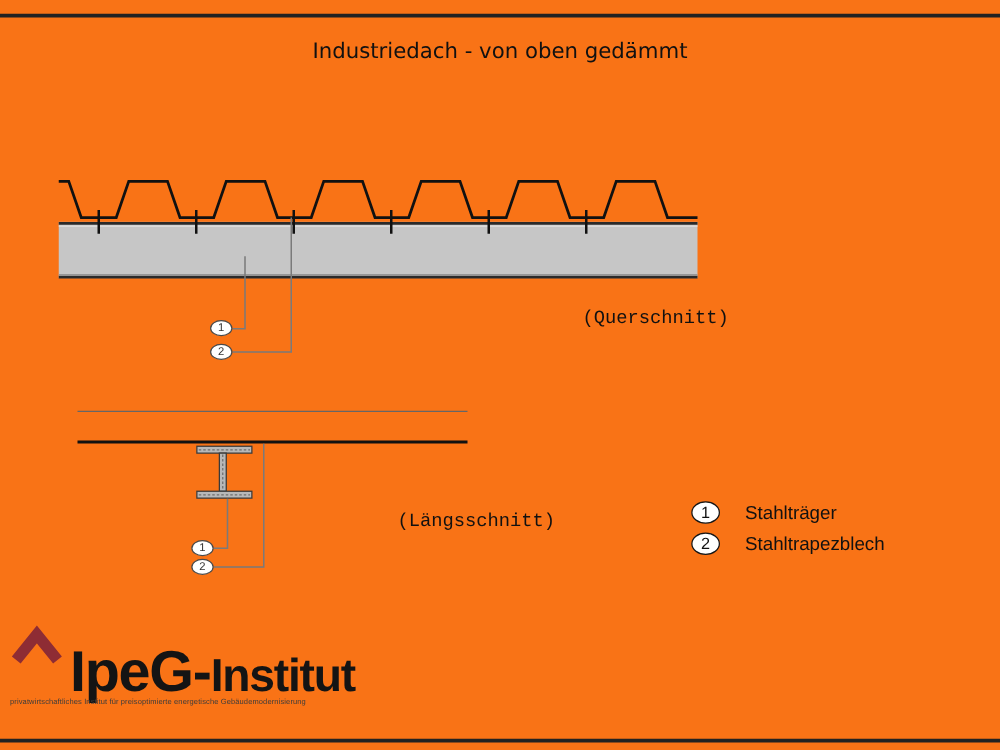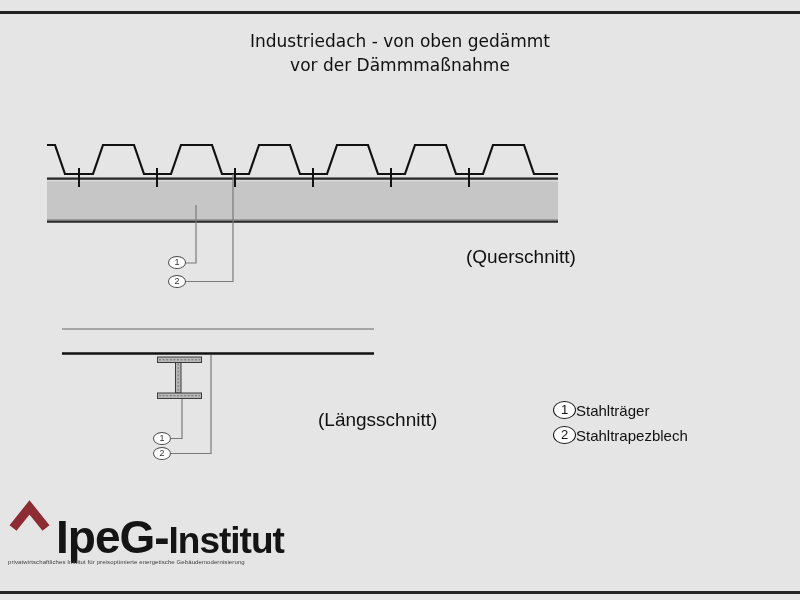--- a/index.html
+++ b/index.html
@@ -1,55 +1,54 @@
 <!DOCTYPE html>
 <html><head>
 <meta charset="utf-8">
 <style>
   html,body{margin:0;padding:0;background:#fff;}
-  .page{position:relative;width:800px;height:600px;background:#e5e5e5;overflow:hidden;
+  .page{position:relative;width:800px;height:600px;background:#f97316;overflow:hidden;
         font-family:"Liberation Sans",sans-serif;color:#1a1a1a;}
   .rule{position:absolute;left:0;width:800px;height:3px;background:#222;}
   .rule-top{top:11px;}
   .rule-bottom{top:591px;}
   .title{position:absolute;top:29px;left:0;width:800px;text-align:center;
          font-family:"DejaVu Sans",sans-serif;font-size:17px;line-height:24px;color:#111;}
   .svgwrap{position:absolute;left:0;top:0;width:800px;height:600px;}
-  .seclabel{position:absolute;font-size:19px;color:#111;font-family:Liberation Sans, sans-serif;}
+  .seclabel{position:absolute;font-size:15px;color:#111;font-family:Liberation Mono, monospace;}
   .lbl-quer{left:466px;top:246px;}
   .lbl-laengs{left:318px;top:409px;}
   .callout{position:absolute;box-sizing:border-box;width:18px;height:13px;border:1px solid #4a4a4a;
            border-radius:50%;background:#fff;font-size:9px;line-height:11px;text-align:center;
            color:#333;font-family:"Liberation Sans",sans-serif;}
   .co-q1{left:168px;top:256px;}
   .co-q2{left:168px;top:275px;}
   .co-l1{left:153px;top:432px;}
   .co-l2{left:153px;top:447px;}
   .legend{position:absolute;left:553px;top:401px;}
   .legend-row{display:flex;align-items:center;height:18px;margin-bottom:7px;}
   .legend-circle{box-sizing:border-box;width:23px;height:18px;border:1.6px solid #161616;border-radius:50%;
                  background:#fff;font-size:13px;line-height:15px;text-align:center;color:#111;flex:0 0 auto;}
-  .legend-label{margin-left:0;font-size:15px;color:#111;white-space:nowrap;}
+  .legend-label{margin-left:20px;font-size:15px;color:#111;white-space:nowrap;}
   .brand{position:absolute;left:11px;top:514px;display:flex;align-items:baseline;
          font-weight:bold;color:#141414;letter-spacing:-1px;line-height:1;margin-left:45px;}
   .brand-main{font-size:46px;}
   .brand-sub{font-size:37px;text-align:right;}
   .tagline{position:absolute;left:8px;top:559px;font-size:6px;letter-spacing:0.1px;color:#3c3c3c;white-space:nowrap;}
 </style>
 </head>
 <body>
 
 <div class="page">
 
   <div class="rule rule-top"></div>
   <div class="rule rule-bottom"></div>
 
   <div class="title">
     <div>Industriedach - von oben gedämmt</div>
-    <div>vor der Dämmmaßnahme</div>
   </div>
 
   <svg class="svgwrap" viewBox="0 0 800 600">
 
     <g>
       <rect x="47" y="177.5" width="511" height="45" fill="#c6c6c6"></rect>
       <line x1="47" y1="180.8" x2="558" y2="180.8" stroke="#e2e2e2" stroke-width="1"></line>
       <line x1="47" y1="219.6" x2="558" y2="219.6" stroke="#969696" stroke-width="1"></line>
       <line x1="47" y1="178.6" x2="558" y2="178.6" stroke="#2a2a2a" stroke-width="2.2"></line>
       <line x1="47" y1="221.6" x2="558" y2="221.6" stroke="#2a2a2a" stroke-width="2.2"></line>

